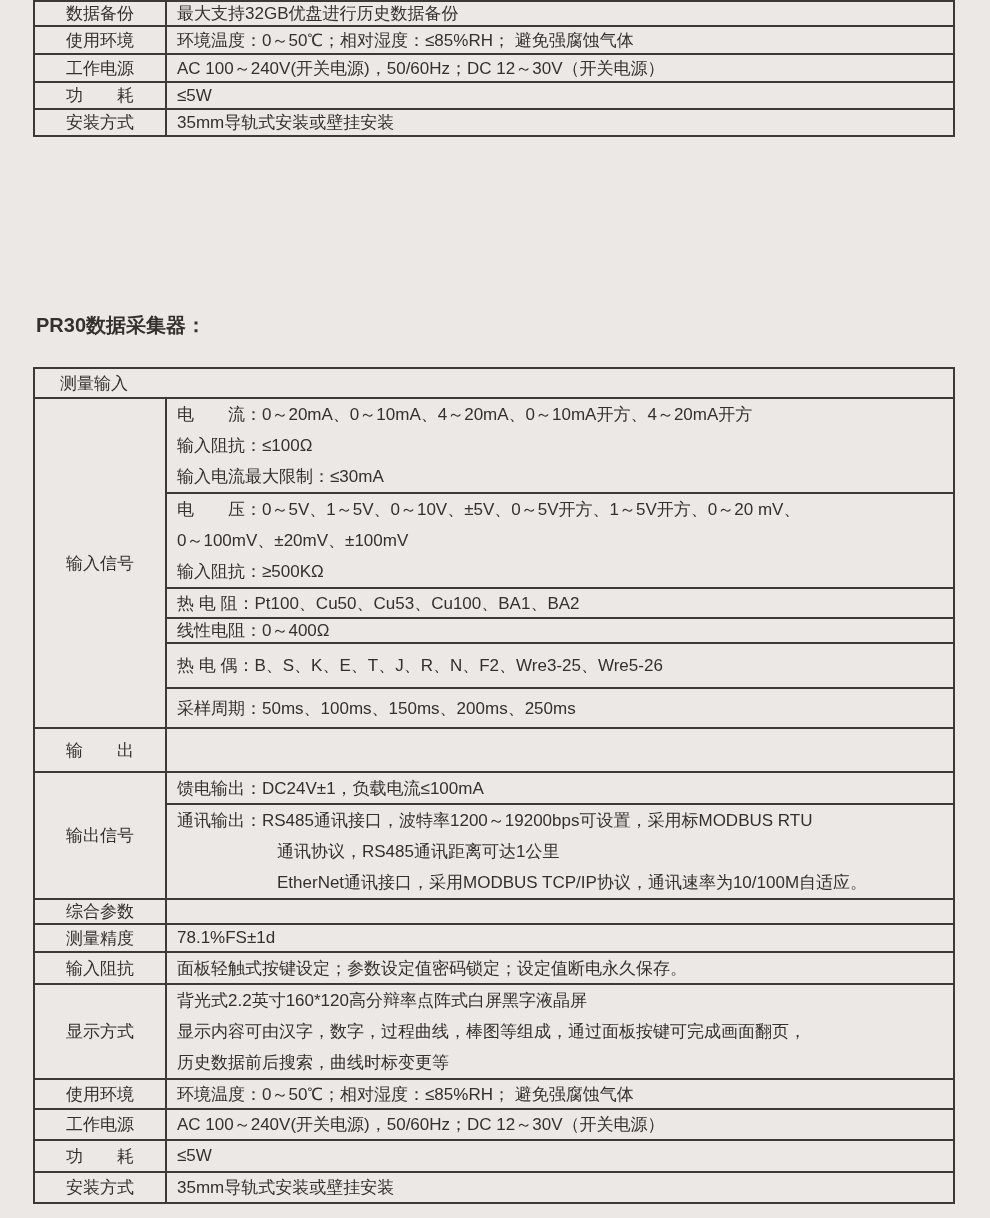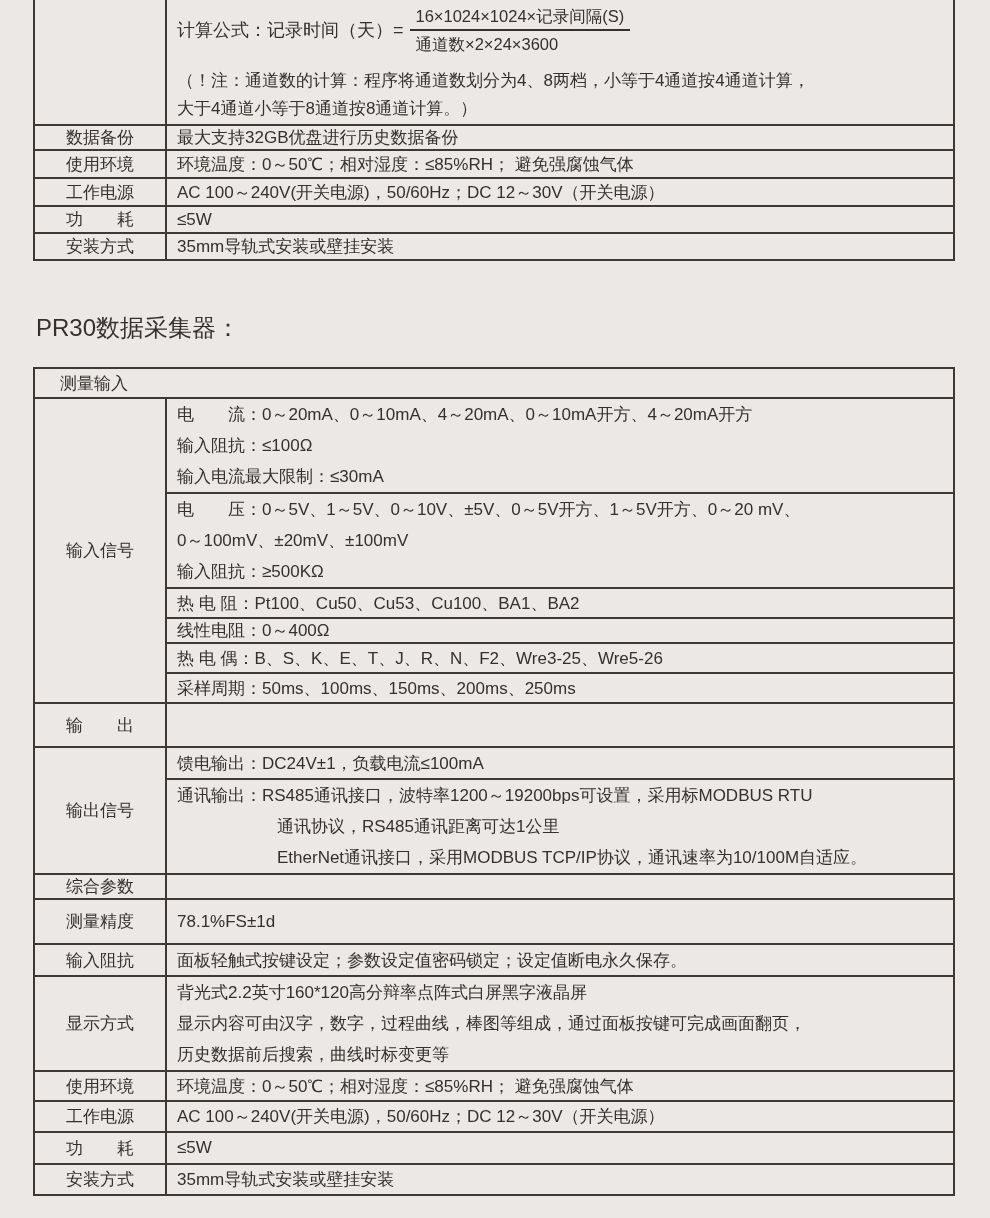--- a/index.html
+++ b/index.html
@@ -39,48 +39,32 @@
   .ml div{line-height:31px;}
   .fx{display:flex;align-items:center;font-size:18px;}
   .frac{display:inline-block;margin-left:6px;font-size:16.5px;line-height:20px;}
   .frac .num{display:inline-block;border-bottom:2px solid var(--text);padding:0 6px 3px 6px;}
   .frac .den{display:block;padding:3px 0 0 6px;}
   .note{margin-top:13px;font-size:17px;}
   .note div{line-height:28px;}
   .ind{padding-left:100px;}
   .page-heading{
     position:absolute;left:36px;top:312px;
-    font-size:24px;color:var(--text);
+    font-size:20px;color:var(--text);font-weight:bold;
   }
 </style>
 </head>
 <body>
 
 <table class="spec" id="t1">
   <colgroup>
       <col style="width:132px">
       <col>
     </colgroup>
   <tbody>
-      <tr class="cut" style="height:125px">
-    <td class="lbl"></td>
-    <td class="val top">
-      <div class="fx">
-        <span>计算公式：记录时间（天）=</span>
-        <span class="frac">
-          <span class="num">16×1024×1024×记录间隔(S)</span>
-          <span class="den">通道数×2×24×3600</span>
-        </span>
-      </div>
-      <div class="note">
-        <div>（！注：通道数的计算：程序将通道数划分为4、8两档，小等于4通道按4通道计算，</div>
-        <div>大于4通道小等于8通道按8通道计算。）</div>
-      </div>
-    </td>
-  </tr>
   <tr style="height:25px">
     <td class="lbl">数据备份</td>
     <td class="val">最大支持32GB优盘进行历史数据备份</td>
   </tr>
   <tr style="height:28px">
     <td class="lbl">使用环境</td>
     <td class="val">环境温度：0～50℃；相对湿度：≤85%RH；  避免强腐蚀气体</td>
   </tr>
   <tr style="height:28px">
     <td class="lbl">工作电源</td>
@@ -122,24 +106,24 @@
       <div>0～100mV、±20mV、±100mV</div>
       <div>输入阻抗：≥500KΩ</div>
     </td>
   </tr>
   <tr style="height:30px">
     <td class="val">热 电 阻：Pt100、Cu50、Cu53、Cu100、BA1、BA2</td>
   </tr>
   <tr style="height:20px">
     <td class="val">线性电阻：0～400Ω</td>
   </tr>
-  <tr style="height:30px">
+  <tr style="height:45px">
     <td class="val">热 电 偶：B、S、K、E、T、J、R、N、F2、Wre3-25、Wre5-26</td>
   </tr>
-  <tr style="height:30px">
+  <tr style="height:40px">
     <td class="val">采样周期：50ms、100ms、150ms、200ms、250ms</td>
   </tr>
   <tr style="height:44px">
     <td class="lbl">输　　出</td>
     <td class="val"></td>
   </tr>
   <tr style="height:32px">
     <td class="lbl" rowspan="2">输出信号</td>
     <td class="val">馈电输出：DC24V±1，负载电流≤100mA</td>
   </tr>
@@ -147,21 +131,21 @@
     <td class="val ml">
       <div>通讯输出：RS485通讯接口，波特率1200～19200bps可设置，采用标MODBUS RTU</div>
       <div class="ind">通讯协议，RS485通讯距离可达1公里</div>
       <div class="ind">EtherNet通讯接口，采用MODBUS TCP/IP协议，通讯速率为10/100M自适应。</div>
     </td>
   </tr>
   <tr style="height:20px">
     <td class="lbl">综合参数</td>
     <td class="val"></td>
   </tr>
-  <tr style="height:45px">
+  <tr style="height:28px">
     <td class="lbl">测量精度</td>
     <td class="val">78.1%FS±1d</td>
   </tr>
   <tr style="height:32px">
     <td class="lbl">输入阻抗</td>
     <td class="val">面板轻触式按键设定；参数设定值密码锁定；设定值断电永久保存。</td>
   </tr>
   <tr style="height:92px">
     <td class="lbl">显示方式</td>
     <td class="val ml">

